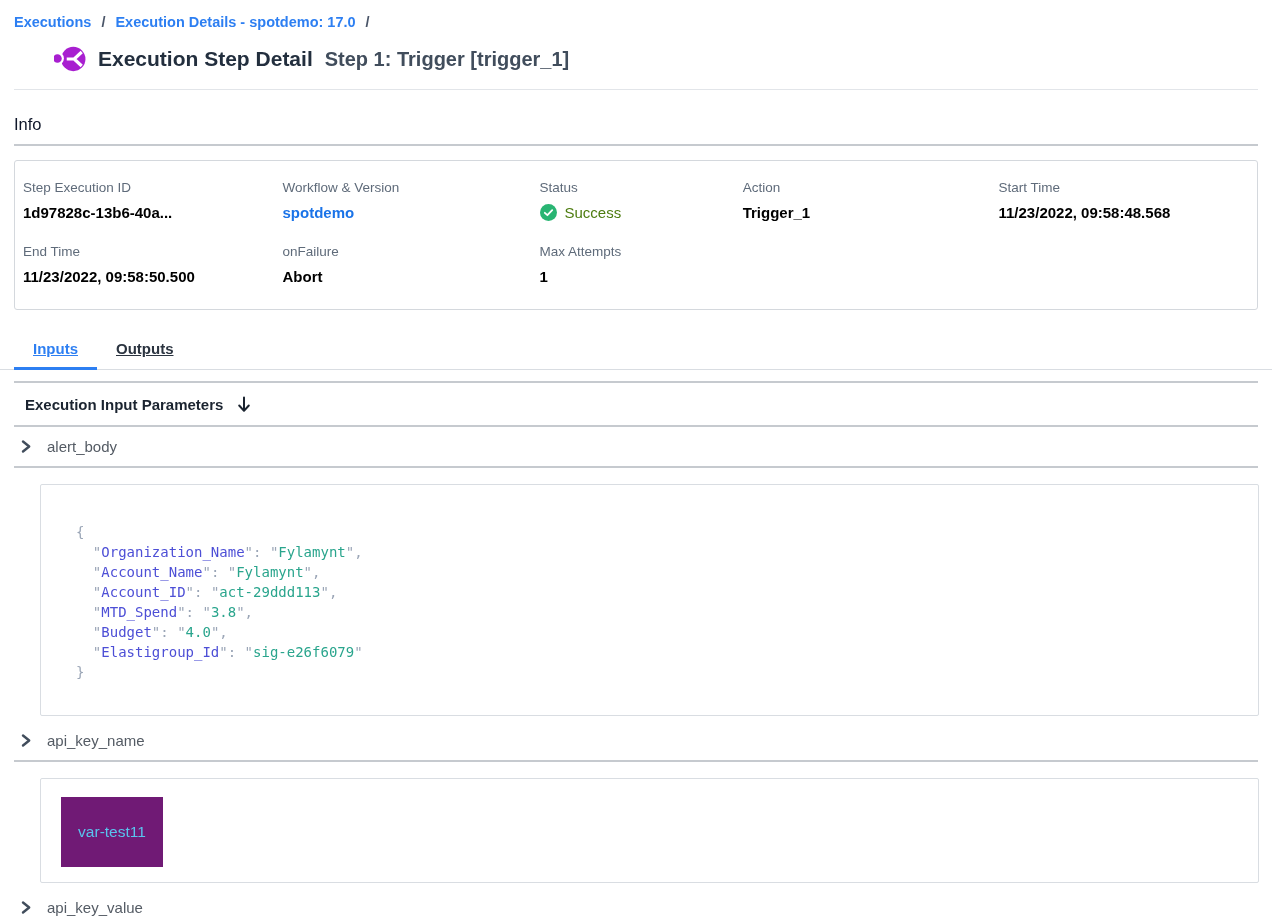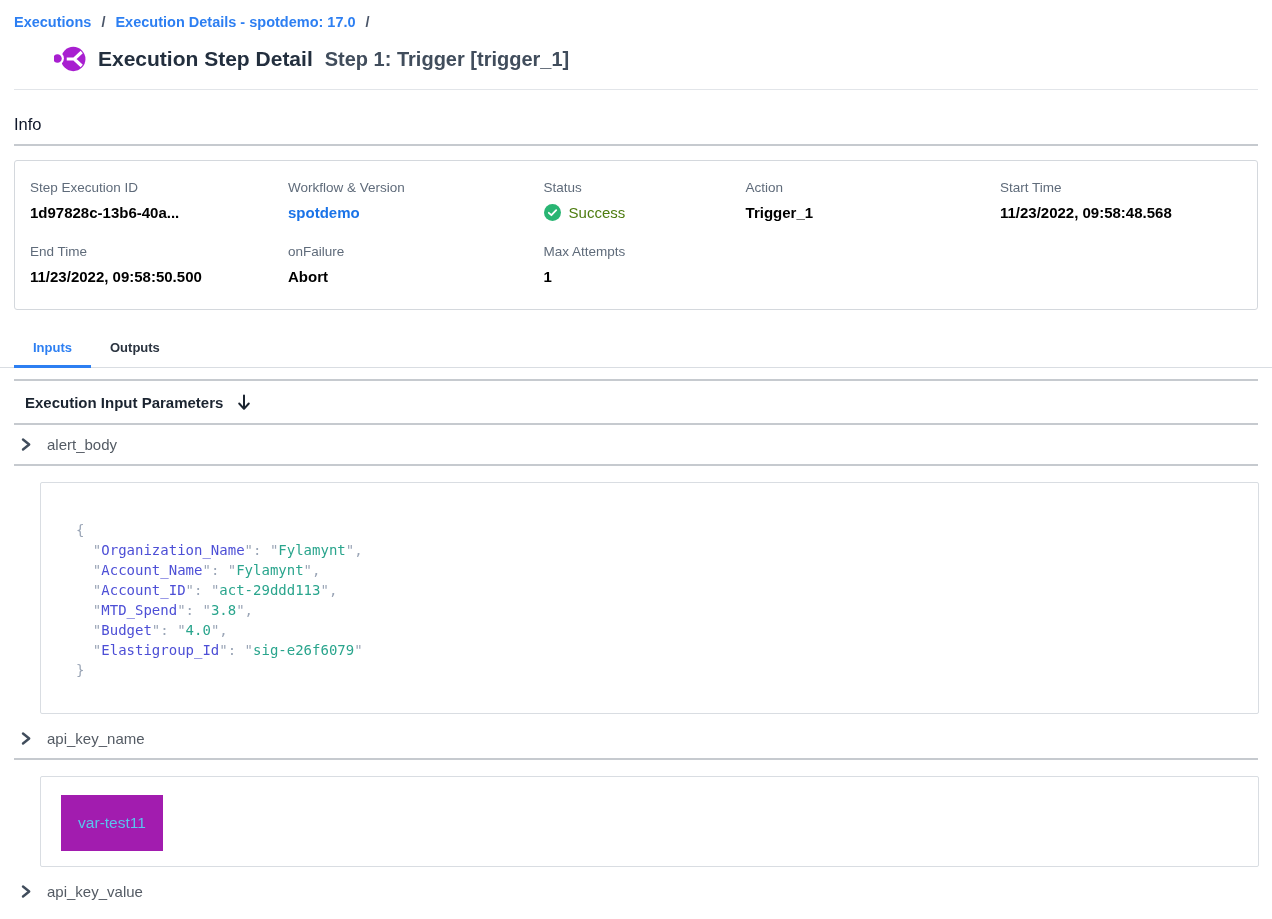--- a/index.html
+++ b/index.html
@@ -17,52 +17,52 @@
   .title-row { display:flex; align-items:center; gap:12px; padding:14px 14px 0 14px;margin-left:40px; }
   .page-title { font-size:21px; font-weight:bold; color:#232f3e; }
   .page-subtitle { font-size:20px; font-weight:bold; color:#414d5c; }
   
   .hr-light { border:none; border-top:1px solid #e2e5e9; margin:15px 14px 0 14px; }
   .hr-med   { border:none; border-top:2px solid #c6cacf; margin:0 14px; }
   
   .info-heading { margin:25px 14px 10px 14px; font-size:16.5px; color:#0f172a; }
   .card {
     margin:14px 14px 0 14px; border:1px solid #d4d8dd; border-radius:3px;
-    padding:19px 10px 24px 15px;
+    padding:19px 10px 24px 8px;
     display:grid; grid-template-columns:21.2% 21% 16.6% 20.9% auto; row-gap:23px;
   }
   .field .label { font-size:13.5px; color:#5f6b7a; margin-bottom:9px; }
   .field .value { font-size:15px; font-weight:bold; color:#000000; }
   .field .value.link { color:#1a73e8; cursor:pointer; }
   .field .value.link-light { color:#5b9ef2; cursor:pointer; }
   .status-value { display:flex; align-items:center; gap:8px; font-size:15px; font-weight:normal; color:#4d7c0f; }
   
   .tabs { display:flex; margin:23px 0 0 0; padding-left:14px; border-bottom:1px solid #d9dde2; }
-  .tab { padding:7px 19px 10px 19px; font-size:13px; font-weight:bold; color:#2b3440;
-         border-bottom:3px solid transparent; margin-bottom:-1px; cursor:pointer; }
+  .tab { padding:7px 19px 10px 19px; font-size:15px; font-weight:bold; color:#2b3440;
+         border-bottom:3px solid transparent; margin-bottom:-1px; cursor:pointer;text-decoration:underline; }
   .tab.active { color:#2d7ff2; border-bottom-color:#2d7ff2; }
   .band { margin-top:11px; }
   
   .params-row { display:flex; align-items:center; gap:14px; padding:13px 14px 12px 25px; }
   .params-title { font-size:15px; font-weight:bold; color:#1b2430; }
   
   .section-row { display:flex; align-items:center; gap:15px; padding:11px 14px 11px 20px; cursor:pointer; }
   .section-name { font-size:15px; color:#545b64; }
   
   .code-box { margin:16px 13px 0 40px; border:1px solid #d9dde2; border-radius:2px;
               padding:37px 20px 33px 35px; }
   .code { margin:0; font-family:"DejaVu Sans Mono", monospace; font-size:14px; line-height:20px; white-space:pre; }
   .code .ind { padding-left:2ch; }
   .pn { color:#9aa5b6; }
   .ck { color:#4d4fd6; }
   .cv { color:#2aa58d; }
   
   .value-box { margin:16px 13px 0 40px; border:1px solid #d9dde2; border-radius:2px;
                padding:18px 20px 15px 20px; }
-  .chip { width:102px; height:56px; background:#a21caf; display:flex; align-items:center;
+  .chip { width:102px; height:70px; background:#701a75; display:flex; align-items:center;
           justify-content:center; font-size:15.5px; color:#59c4ee; }
   .icon { display:inline-flex; align-items:center; }
 </style>
 </head>
 <body>
 
 <div class="breadcrumb">
   <a>Executions</a>
   <span class="sep">/</span>
   <a>Execution Details - spotdemo: 17.0</a>

